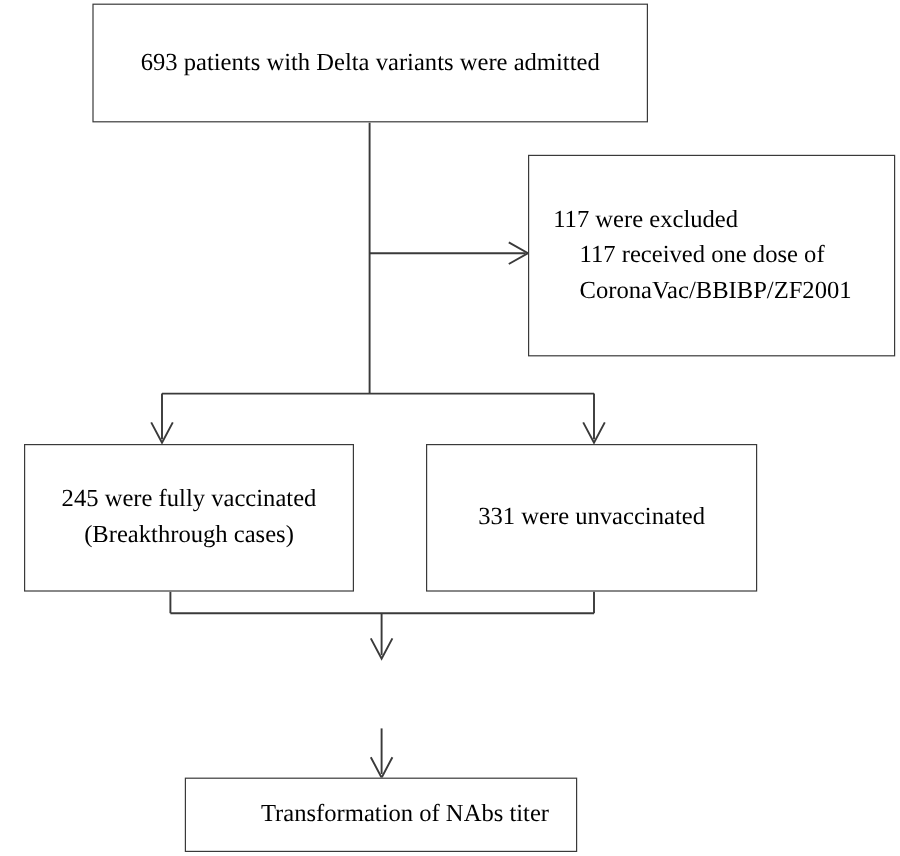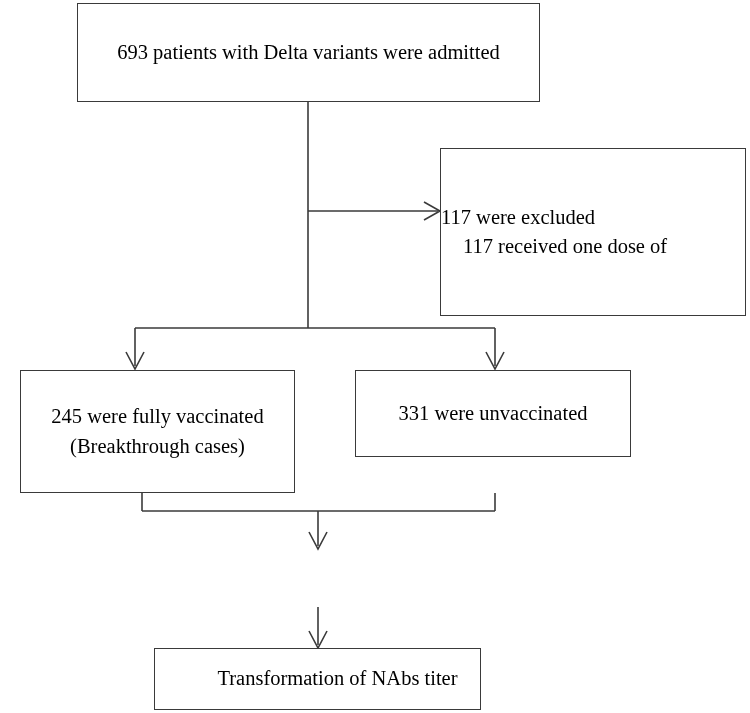--- a/index.html
+++ b/index.html
@@ -51,37 +51,37 @@
     height: 99px;
   }
   
   #node-excluded {
     left: 440px;
     top: 129px;
     width: 306px;
     height: 168px;
     align-items: flex-start;
     text-align: left;
-    margin-top: 19px;
+    padding-left: 20px;
   }
   #node-excluded .line.indent {
     padding-left: 22px;
   }
   
   #node-vaccinated {
     left: 20px;
     top: 370px;
     width: 275px;
     height: 123px;
   }
   #node-unvaccinated {
     left: 355px;
     top: 370px;
     width: 276px;
-    height: 87px;
+    height: 123px;
   }
   
   #node-serum {
     left: 154px;
     top: 549px;
     width: 327px;
     height: 58px;
   }
   #node-transformation {
     left: 154px;
@@ -124,20 +124,21 @@
     </g>
   </svg>
 
   <div class="node" id="node-admitted">
     <span class="line">693 patients with Delta variants were admitted</span>
   </div>
 
   <div class="node" id="node-excluded">
     <span class="line">117 were excluded</span>
     <span class="line indent">117 received one dose of</span>
+    <span class="line indent">CoronaVac/BBIBP/ZF2001</span>
   </div>
 
   <div class="node" id="node-vaccinated">
     <span class="line">245 were fully vaccinated</span>
     <span class="line">(Breakthrough cases)</span>
   </div>
 
   <div class="node" id="node-unvaccinated">
     <span class="line">331 were unvaccinated</span>
   </div>

